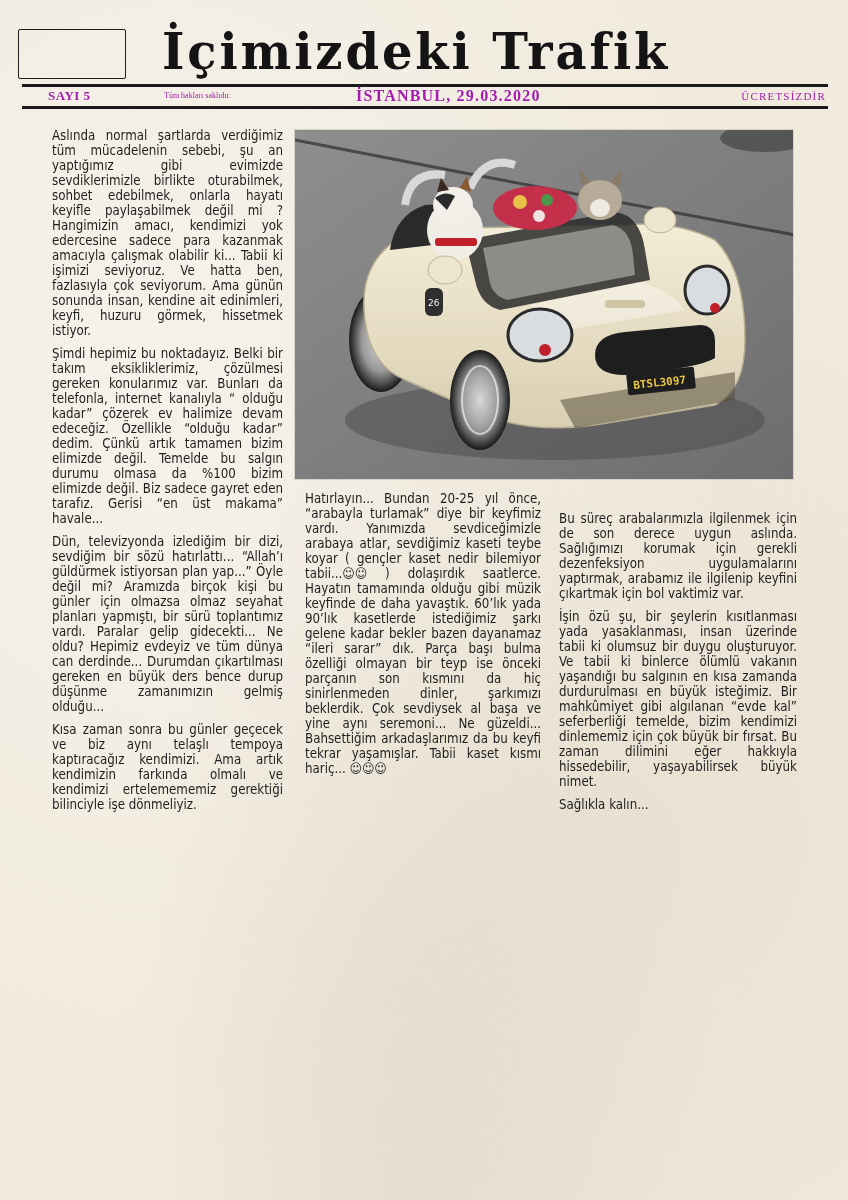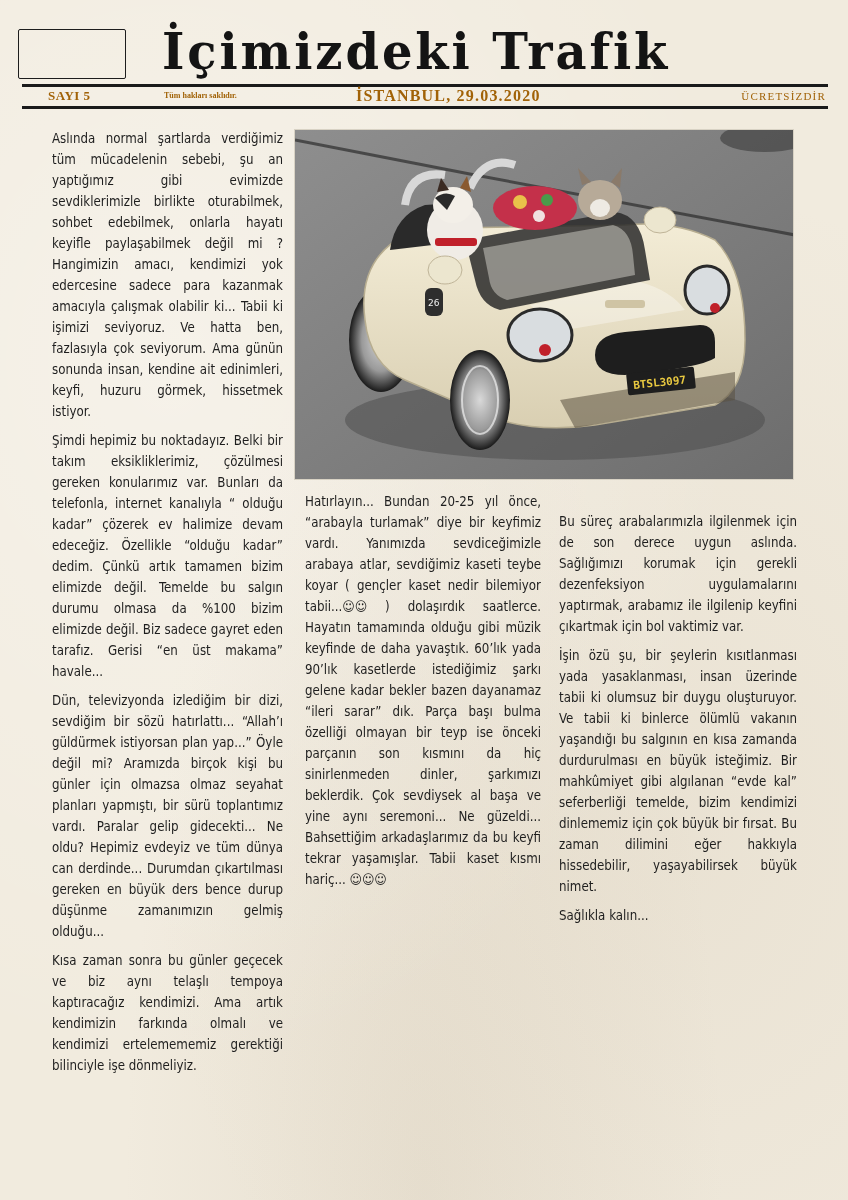--- a/index.html
+++ b/index.html
@@ -41,32 +41,32 @@
     font-size: 7.6px; line-height: 10px;
     font-style: italic; font-weight: bold;
     color: #222;
   }
   .notice .notice-head { font-style: normal; font-size: 8.5px; display: block; }
   .rule { position: absolute; left: 22px; width: 806px; background: #1a1a1a; }
   .rule-top { top: 84px; height: 2.5px; }
   .rule-bottom { top: 106px; height: 3px; }
 
   .subbar { position: absolute; left: 22px; top: 86px; width: 806px; height: 20px; }
-  .subbar span { position: absolute; top: 0; line-height: 20px; white-space: nowrap; color: #a16207; }
+  .subbar span { position: absolute; top: 0; line-height: 20px; white-space: nowrap; color: #a21caf; }
   .issue { left: 26px; font-family: "Liberation Serif", serif; font-size: 13px; font-weight: bold; letter-spacing: 0.5px; }
-  .rights { left: 142px; font-family: "Liberation Serif", serif; font-size: 8px; font-weight: bold; }
+  .rights { left: 142px; font-family: "Liberation Serif", serif; font-size: 8px; font-weight: normal; }
   .dateline { left: 334px; font-family: "Liberation Serif", serif; font-size: 16px; font-weight: bold; letter-spacing: 1.2px; text-align: center; }
   .price { right: 2px; font-family: "Liberation Serif", serif; font-size: 11px; letter-spacing: 1.2px; }
 
   
   .col {
     position: absolute;
     font-family: "DejaVu Sans Condensed", "Liberation Sans", sans-serif;
     font-size: 13.2px;
-    line-height: 21px;
+    line-height: 15px;
     color: #1e1e1e;
     text-align: justify;
     hyphens: none;
   }
   .col p { margin-bottom: 8px; }
   .col-1 { left: 52px; top: 128px; width: 231px; }
   .col-2 { left: 305px; top: 491px; width: 236px; }
   .col-3 { left: 559px; top: 491px; width: 238px; margin-top: 20px; }
 
   

